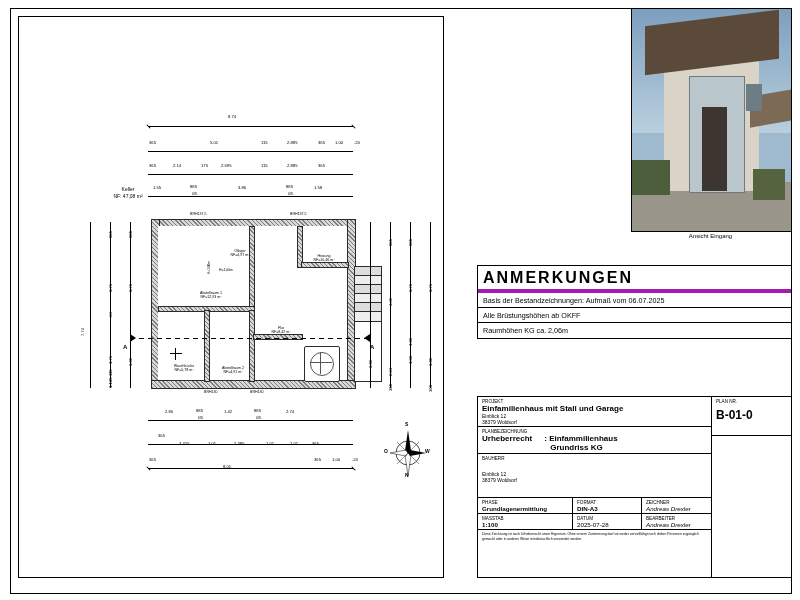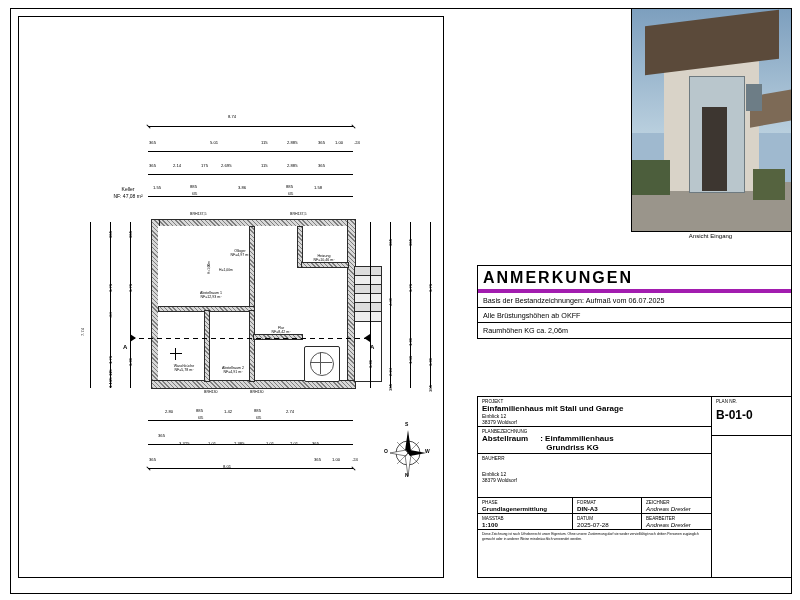--- a/index.html
+++ b/index.html
@@ -268,21 +268,21 @@
     <div class="tb-left">
       <div class="tb-cell">
         <div class="tb-cap">PROJEKT</div>
         <div class="tb-val">Einfamilienhaus mit Stall und Garage</div>
         <div class="tb-sub">Einblick 12</div>
         <div class="tb-sub">38379 Woldsorf</div>
       </div>
       <div class="tb-cell">
         <div class="tb-cap">PLANBEZEICHNUNG</div>
         <div style="display:flex;gap:12px;">
-          <div class="tb-val">Abstellraum</div>
+          <div class="tb-val">Urheberrecht</div>
           <div>
             <div class="tb-val">: Einfammilienhaus</div>
             <div class="tb-val" style="margin-left:6px;">Grundriss KG</div>
           </div>
         </div>
       </div>
       <div class="tb-cell" style="height:40px;">
         <div class="tb-cap">BAUHERR</div>
         <div class="tb-sub" style="margin-top:10px;">Einblick 12</div>
         <div class="tb-sub">38379 Woldsorf</div>

